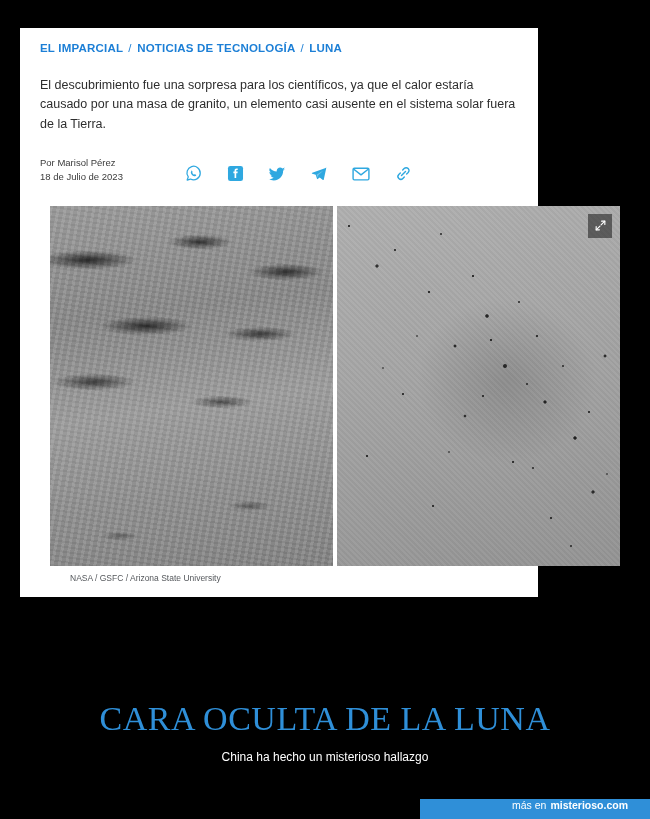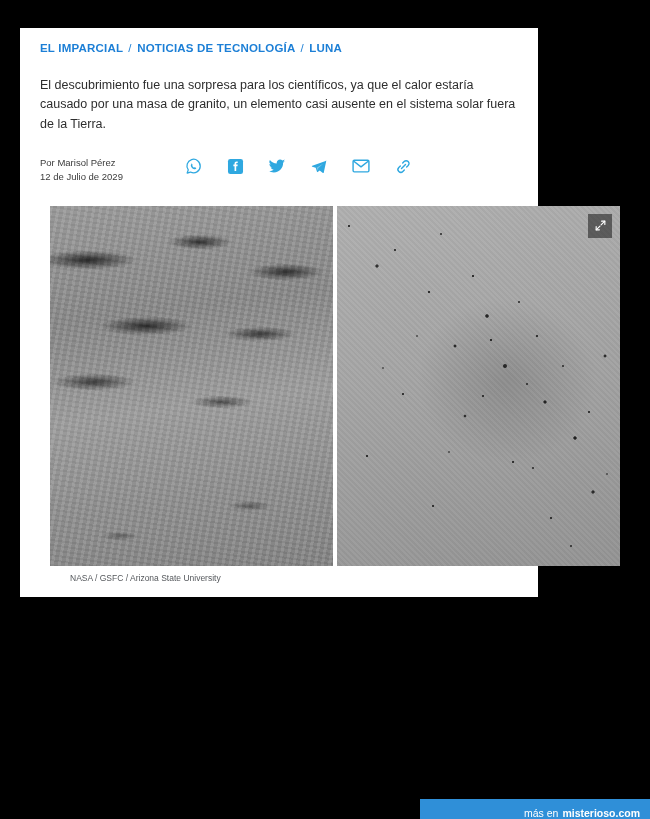--- a/index.html
+++ b/index.html
@@ -55,21 +55,21 @@
   .standfirst {
     margin: 16px 20px 18px 20px;
     font-size: 12.5px;
     line-height: 1.55;
     color: #2e2e2e;
     max-width: 560px;
   }
   .byline-row {
     margin: 22px 20px 0 20px;
     display: flex;
-    align-items: flex-start;
+    align-items: flex-end;
   }
   .byline {
     font-size: 9.5px;
     line-height: 1.45;
     color: #3b3b3b;
     width: 135px;
     flex: none;
   }
   .share-row {
     display: flex;
@@ -229,23 +229,23 @@
   .source-bar {
     position: absolute;
     right: 0;
     bottom: 0;
     height: 20px;
     width: 230px;
     background: #2f8fd8;
     color: #ffffff;
     font-size: 10.5px;
     display: flex;
-    align-items: flex-end;
+    align-items: flex-start;
     justify-content: flex-end;
-    padding-right: 10px;
+    padding-right: 22px;
     box-sizing: border-box;
     gap: 4px;
   }
   .source-bar .brand { font-weight: bold; }
 </style>
 </head>
 <body>
 
 <div class="page">
 
@@ -258,21 +258,21 @@
       <span class="sep">/</span>
       <span class="crumb">LUNA</span>
     </div>
 
 
     <p class="standfirst">El descubrimiento fue una sorpresa para los científicos, ya que el calor estaría causado por una masa de granito, un elemento casi ausente en el sistema solar fuera de la Tierra.</p>
 
     <div class="byline-row">
       <div class="byline">
         <div>Por Marisol Pérez</div>
-        <div>12 de Julio de 2029</div>
+        <div>18 de Julio de 2023</div>
       </div>
       <div class="share-row">
 
         <div class="share-btn">
           <svg width="19" height="19" viewBox="0 0 24 24" fill="none" stroke="currentColor" stroke-width="1.6" stroke-linecap="round" stroke-linejoin="round">
             <path d="M20.5 11.6a8.4 8.4 0 0 1-12.3 7.4L4 20.3l1.4-4a8.4 8.4 0 1 1 15.1-4.7z"></path>
             <path d="M9.2 8.4c.4-.1.8 0 1 .4l.6 1.1c.1.3.1.6-.1.8l-.4.5c.5 1 1.3 1.8 2.3 2.3l.5-.4c.2-.2.5-.2.8-.1l1.1.5c.4.2.5.6.4 1-.2.6-.8 1.1-1.5 1.1-2.5 0-5.3-2.8-5.3-5.3 0-.7.4-1.3 1-1.5z" fill="currentColor" stroke="none"></path>
           </svg>
         </div>
 
@@ -326,19 +326,23 @@
             <path d="M20 4l-7 7"></path>
             <path d="M4 20l7-7"></path>
           </svg>
         </div>
       </div>
       <div class="credit">NASA / GSFC / Arizona State University</div>
     </div>
 
   </div>
 
+  <div class="footer">
+    <div class="footer-title">CARA OCULTA DE LA LUNA</div>
+    <div class="footer-sub">China ha hecho un misterioso hallazgo</div>
+  </div>
 
   <div class="source-bar">
     <span>más en</span>
     <span class="brand">misterioso.com</span>
   </div>
 
 </div>
 
 </body></html>

